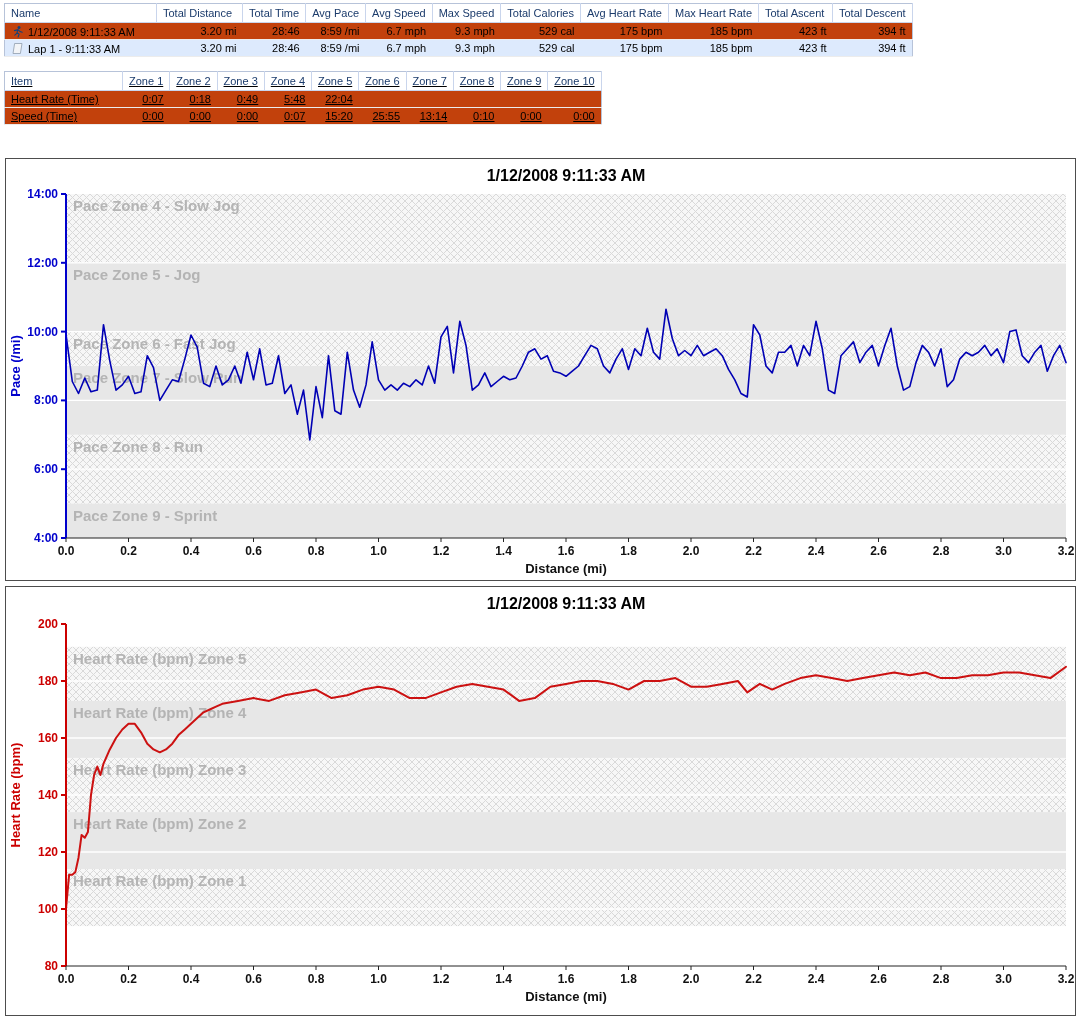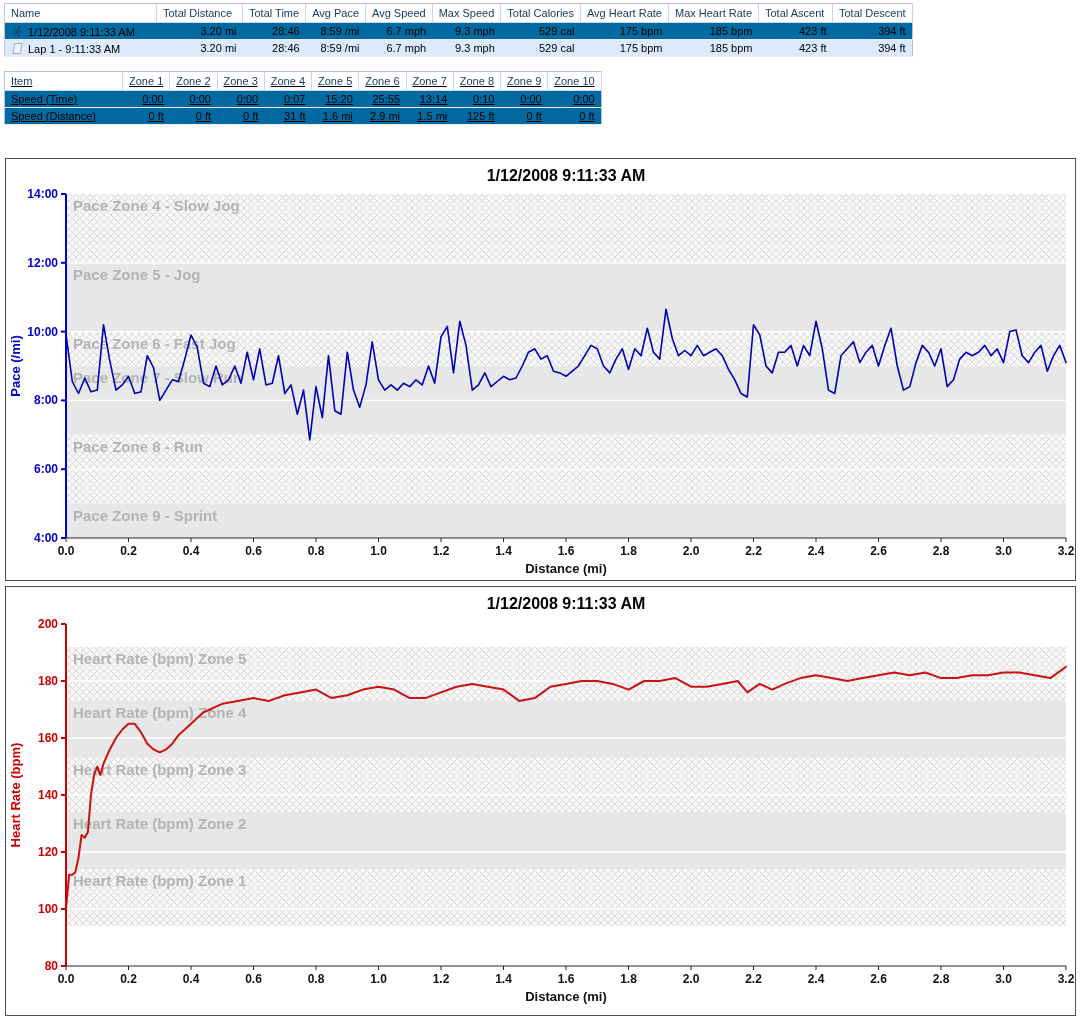--- a/index.html
+++ b/index.html
@@ -1,18 +1,18 @@
 <!DOCTYPE html>
 <html><head>
 <meta charset="utf-8">
 <style>
   html,body{margin:0;padding:0;background:#fff;}
   body{width:1081px;height:1019px;position:relative;font-family:"Liberation Sans",sans-serif;overflow:hidden;}
 
-  table{border-collapse:collapse;font-size:11px;color:#000;background:#0369a1;table-layout:fixed;}
+  table{border-collapse:collapse;font-size:11px;color:#000;background:#c2410c;table-layout:fixed;}
   .data-table{position:absolute;border:1px solid #b7c3d9;}
   #summary-table{left:4px;top:3px;}
   #zones-table{left:4px;top:71px;text-decoration:underline;}
   .data-table th{font-weight:normal;color:#1b3b6b;padding:3px 6px;border-right:1px solid #c9d5ec;
        border-bottom:1px solid #c9d5ec;background:#fff;white-space:nowrap;overflow:hidden;text-align:left;}
   .data-table th.num{text-align:left;}
   .data-table td{padding:1px 6px;white-space:nowrap;overflow:hidden;border-bottom:1px solid #ececec;height:14px;}
   .data-table td.num{text-align:right;}
   .data-table td.name{text-align:left;}
   #summary-table tbody tr.alt{background:#ddeafd;}
@@ -120,44 +120,44 @@
           <th class="num">Zone 5</th>
           <th class="num">Zone 6</th>
           <th class="num">Zone 7</th>
           <th class="num">Zone 8</th>
           <th class="num">Zone 9</th>
           <th class="num">Zone 10</th>
         </tr>
       </thead>
       <tbody>
         <tr>
+          <td class="name">Heart Rate (Time)</td>
+          <td class="num">0:07</td>
+          <td class="num">0:18</td>
+          <td class="num">0:49</td>
+          <td class="num">5:48</td>
+          <td class="num">22:04</td>
+          <td class="num"></td>
+          <td class="num"></td>
+          <td class="num"></td>
+          <td class="num"></td>
+          <td class="num"></td>
+        </tr>
+        <tr>
           <td class="name">Speed (Time)</td>
           <td class="num">0:00</td>
           <td class="num">0:00</td>
           <td class="num">0:00</td>
           <td class="num">0:07</td>
           <td class="num">15:20</td>
           <td class="num">25:55</td>
           <td class="num">13:14</td>
           <td class="num">0:10</td>
           <td class="num">0:00</td>
           <td class="num">0:00</td>
-        </tr>
-        <tr>
-          <td class="name">Speed (Distance)</td>
-          <td class="num">0 ft</td>
-          <td class="num">0 ft</td>
-          <td class="num">0 ft</td>
-          <td class="num">31 ft</td>
-          <td class="num">1.6 mi</td>
-          <td class="num">2.9 mi</td>
-          <td class="num">1.5 mi</td>
-          <td class="num">125 ft</td>
-          <td class="num">0 ft</td>
-          <td class="num">0 ft</td>
         </tr>
       </tbody>
     </table>
   <div id="chart1" class="chart-panel">
       <svg viewBox="0 0 1069 421">
         <defs>
           <pattern id="hatch0" width="7" height="7" patternUnits="userSpaceOnUse">
             <rect width="7" height="7" fill="#f7f7f7"></rect>
             <path d="M0 0L7 7M7 0L0 7" stroke="#d9d9d9" stroke-width="1"></path>
           </pattern>

